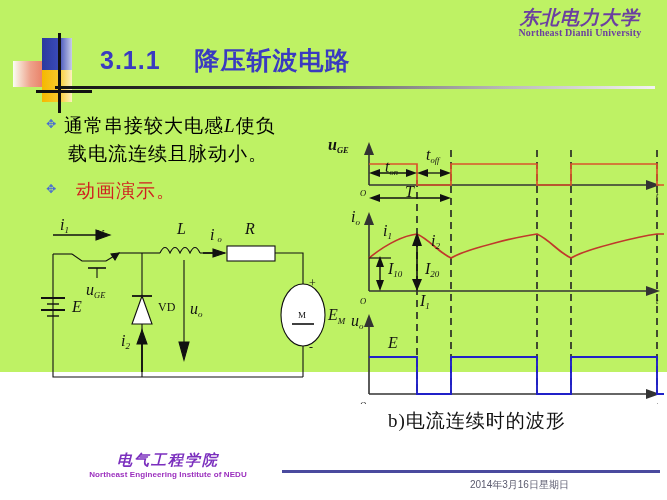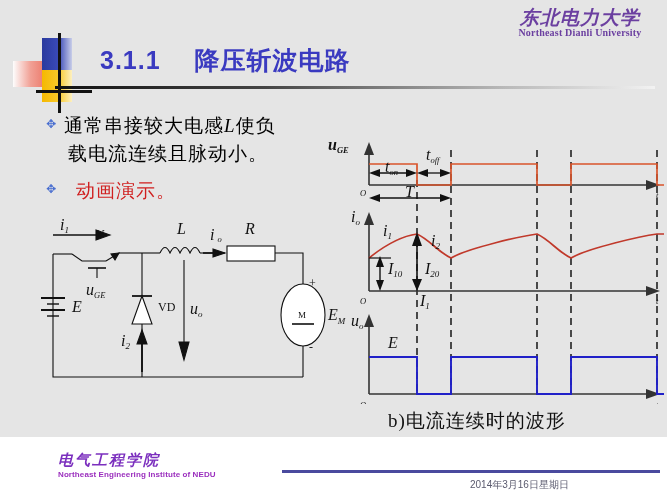--- a/index.html
+++ b/index.html
@@ -5,22 +5,22 @@
   * { box-sizing: border-box; }
   html, body {
     margin: 0; padding: 0;
     width: 667px; height: 500px;
     overflow: hidden;
     background: #ffffff;
     font-family: "Liberation Serif", "DejaVu Serif", serif;
   }
   #slide {
     position: relative;
-    width: 667px; height: 437px;
-    background: #e5e5e5;
+    width: 667px; height: 372px;
+    background: #bef264;
   }
 
   
   #univ-logo {
     position: absolute;
     left: 500px; top: 8px;
     width: 160px; height: 40px;
     text-align: center;
   }
   #univ-logo .cn {
@@ -127,20 +127,21 @@
     letter-spacing: 1px;
   }
   #cap-a { left: 112px; top: 408px; }
   #cap-a .ltr { margin-right: 18px; }
   #cap-b { left: 388px; top: 408px; }
 
   
   #foot-logo {
     position: absolute;
     left: 58px; top: 452px;
+    text-align: center;
     width: 220px;
   }
   #foot-logo .cn {
     font-family: "Liberation Serif", serif;
     font-size: 15px; font-weight: bold; font-style: italic;
     color: #7b2fbe;
     letter-spacing: 2px; line-height: 17px;
     white-space: nowrap;
   }
   #foot-logo .en {

